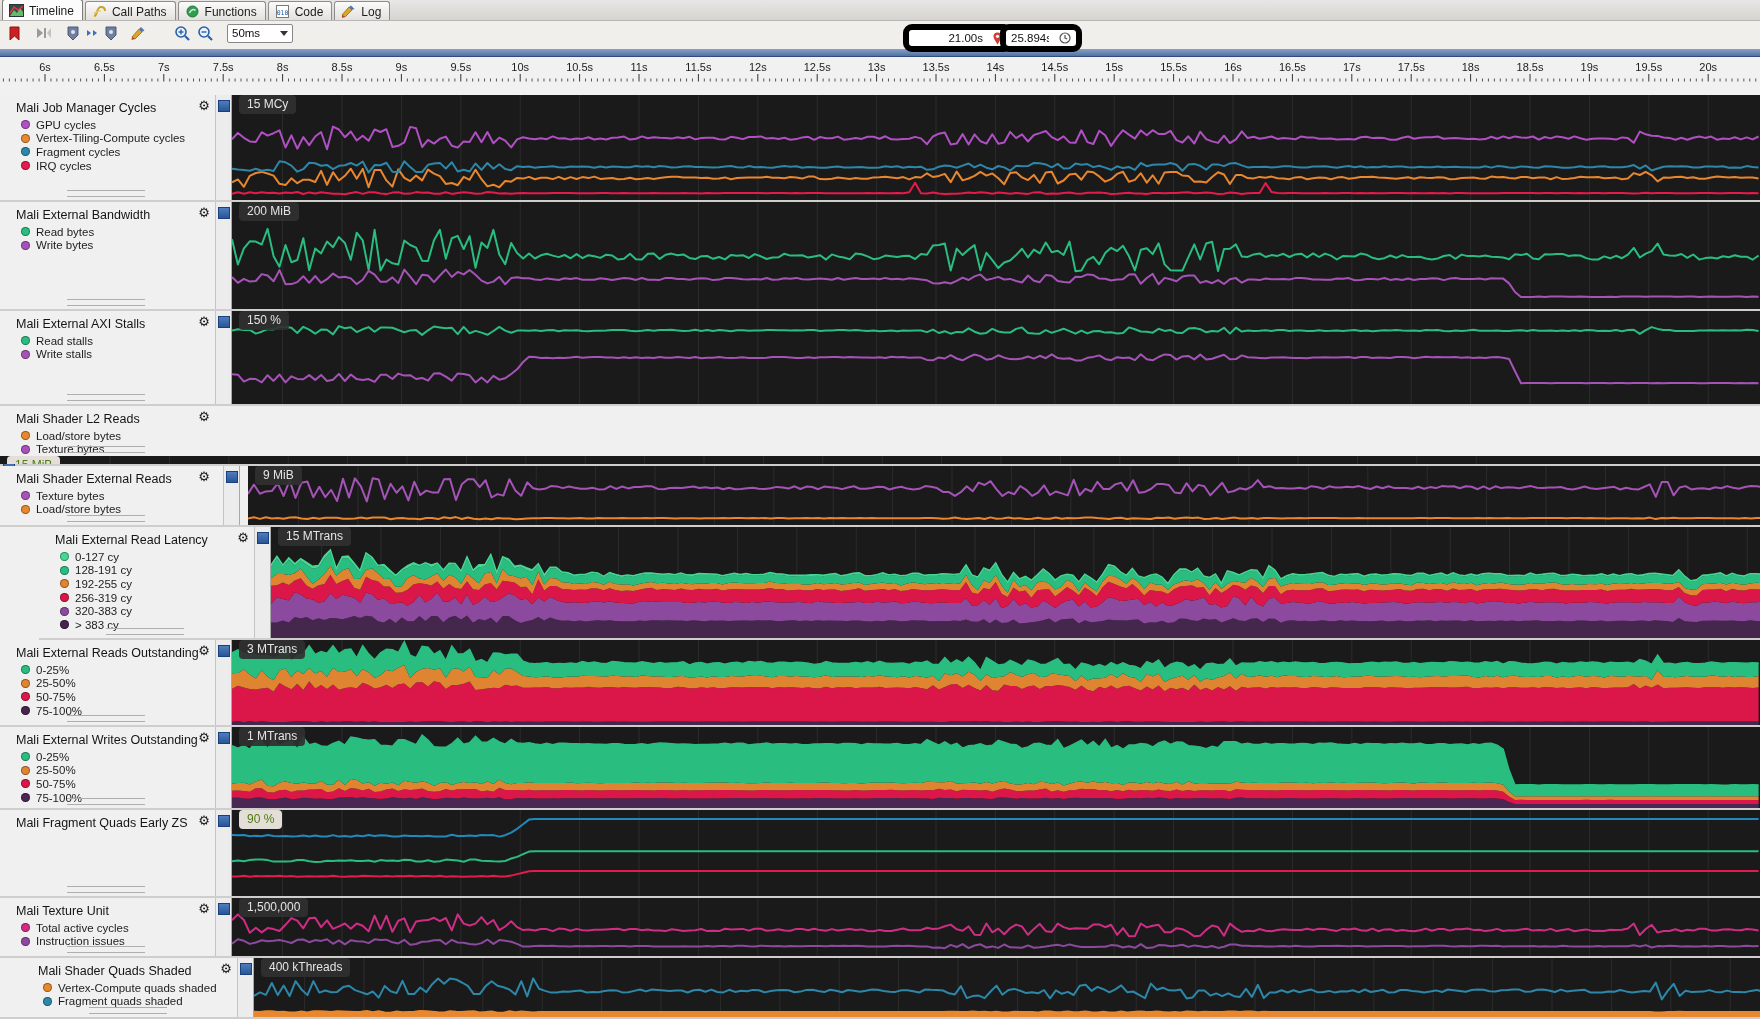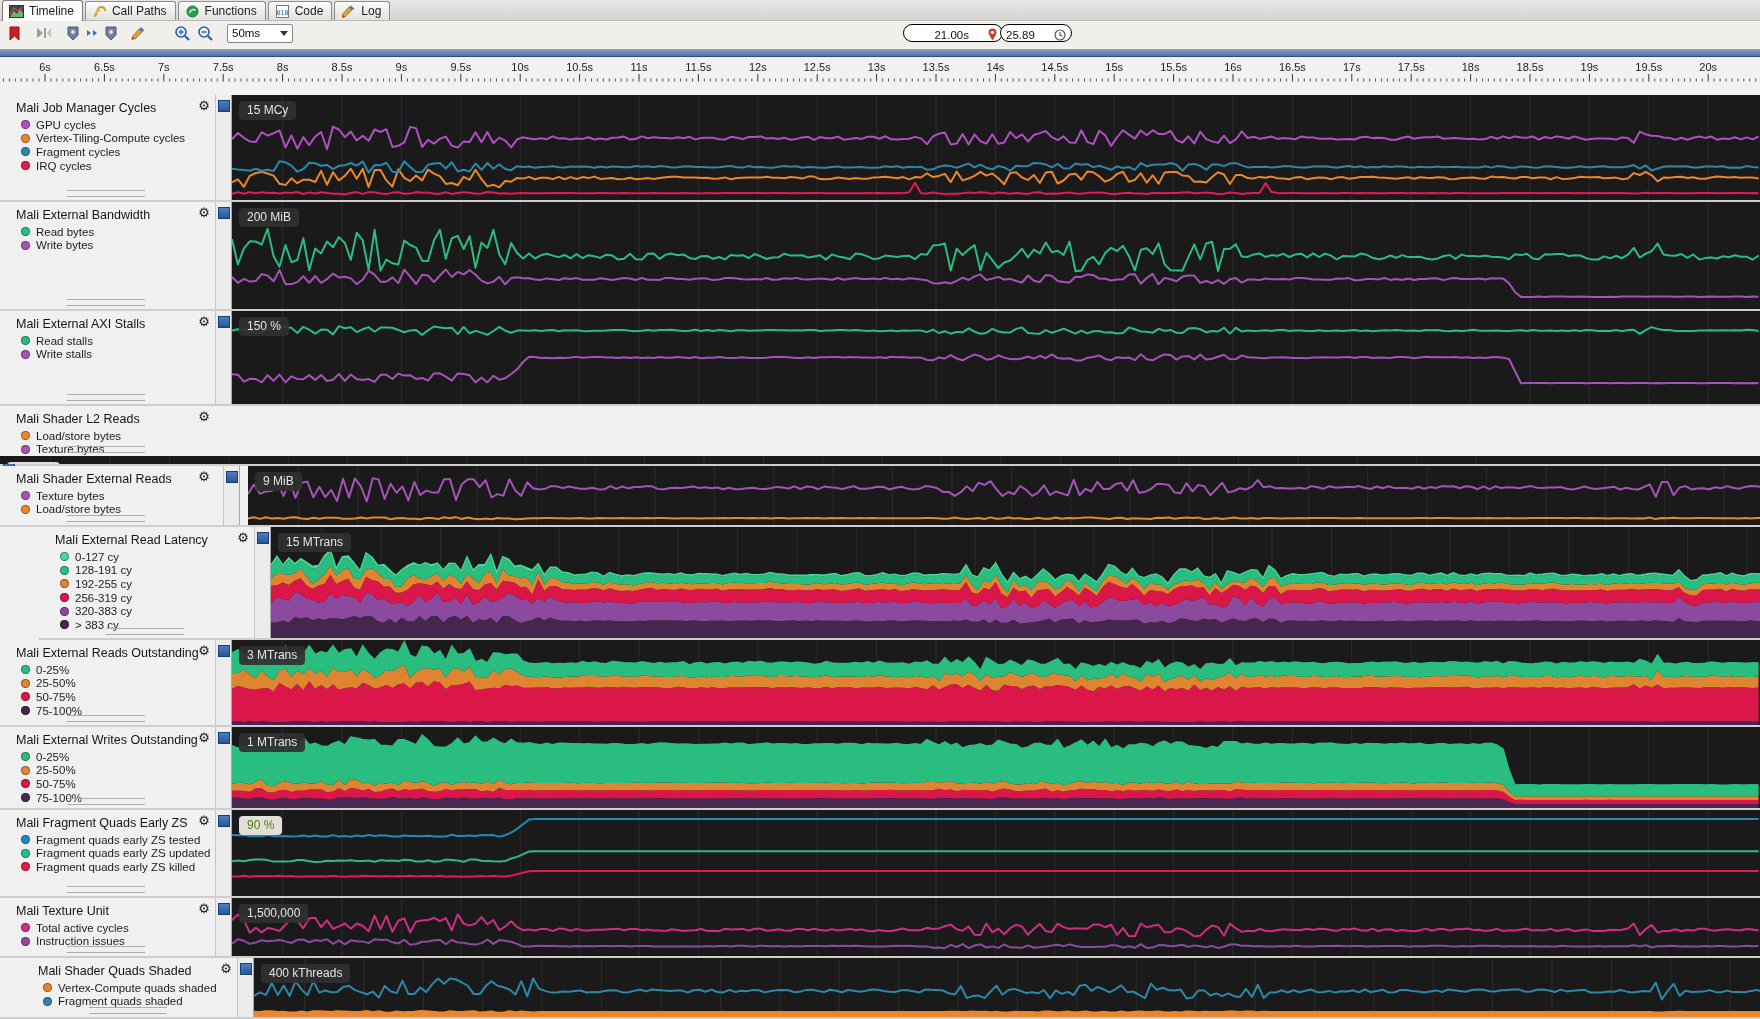--- a/index.html
+++ b/index.html
@@ -1,32 +1,32 @@
 <!DOCTYPE html>
 <html><head>
 <meta charset="utf-8">
 <style>
   html,body{margin:0;padding:0;background:#d4d2cf;}
   body{width:1760px;height:1019px;overflow:hidden;font-family:"Liberation Sans","DejaVu Sans",sans-serif;-webkit-font-smoothing:antialiased;}
   #app{position:relative;width:1760px;height:1019px;background:#f0f0f0;}
 
   
-  #tabbar{height:20px;background:linear-gradient(#e9e7e5,#d6d4d1);display:flex;align-items:center;border-bottom:1px solid #b9b7b4;}
+  #tabbar{height:20px;background:linear-gradient(#e9e7e5,#d6d4d1);display:flex;align-items:flex-end;border-bottom:1px solid #b9b7b4;}
   .tab{height:17px;margin-left:2px;padding:1px 8px 0 6px;display:flex;align-items:center;gap:5px;font-size:12px;color:#1c1c1c;
        background:linear-gradient(#fbfbfb,#e3e1de);border:1px solid #8f8d8a;border-bottom:none;border-radius:3px 3px 0 0;cursor:default;}
   .tab.active{background:#fcfcfc;height:19px;border-color:#7d7b78;}
   .tabicon{width:15px;height:13px;display:inline-block;flex:0 0 auto;}
 
   
   #toolbar{height:24px;background:#f1efec;display:flex;align-items:center;position:relative;}
   #toolbar .tbtn{height:20px;display:flex;align-items:center;justify-content:center;padding:0 3px;}
   #interval-box{margin-left:10px;width:56px;height:17px;background:#fff;border:1px solid #8a8886;border-radius:2px;
        display:flex;align-items:center;font-size:11.5px;color:#111;padding:0 4px;justify-content:space-between;}
-  .timefield{position:absolute;top:3px;height:16px;background:#fff;border:1px solid #000000;border-radius:9px;
-       display:flex;align-items:flex-end;justify-content:flex-end;gap:19px;padding:0 5px;font-size:11.5px;color:#111;}
+  .timefield{position:absolute;top:3px;height:16px;background:#fff;border:6px solid #000000;border-radius:9px;
+       display:flex;align-items:center;justify-content:flex-end;gap:10px;padding:0 5px;font-size:11.5px;color:#111;}
   .timefield input{border:none;outline:none;text-align:right;font-size:11.5px;width:100%;font-family:inherit;color:#111;background:transparent;padding:0;}
   #gapstrip{height:4px;background:#f1efec;}
   #bluebar{height:7px;background:linear-gradient(#8aa2ca,#52709f);border-bottom:1px solid #2f4c7c;}
 
   
   #ruler{height:40px;background:#f1f1f1;position:relative;}
   #ruler svg{position:absolute;left:0;top:0;}
 
   
   #tracks{position:absolute;left:0;top:95px;width:1760px;}
@@ -35,21 +35,21 @@
   .side .ttl{font-size:12.5px;color:#141414;padding:6px 0 0 16px;white-space:nowrap;}
   .legend{list-style:none;margin:3px 0 0 0;padding:0 0 0 21px;}
   .legend li{display:flex;align-items:center;gap:6px;height:13.6px;font-size:11.5px;color:#1c1c1c;white-space:nowrap;}
   .dot{width:9px;height:9px;border-radius:50%;flex:0 0 auto;box-shadow:inset 0 0 0 1px rgba(0,0,0,.35);}
   .gearbtn{position:absolute;right:5px;top:3px;font-size:13px;color:#1a1a1a;line-height:16px;background:none;border:none;padding:0;cursor:default;}
   .handle{position:absolute;bottom:3px;left:67px;width:78px;height:5px;border-top:1px solid #aeaeae;border-bottom:1px solid #aeaeae;}
   .checkcol{width:15px;background:#ececec;border-left:1px solid #c6c4c2;border-right:1px solid #aaa8a6;flex:0 0 auto;position:relative;}
   .checkbox{position:absolute;left:2px;top:5px;width:10px;height:10px;background:linear-gradient(#4d7cc0,#2b5693);border:1px solid #17417e;}
   .chartcell{flex:1;background:#1a1a1a;position:relative;overflow:hidden;}
   .chartcell svg{position:absolute;left:0;top:0;display:block;}
-  .badge{position:absolute;left:7px;top:6px;font-size:12px;padding:2px 8px 3px 8px;border-radius:4px;z-index:2;}
+  .badge{position:absolute;left:7px;top:0;font-size:12px;padding:2px 8px 3px 8px;border-radius:4px;z-index:2;}
   .badge.dark{background:rgba(48,48,48,.92);color:#e4e4e4;}
   .badge.light{background:rgba(238,234,227,.95);color:#4d7c0f;}
 </style>
 </head>
 <body>
 
 <div id="app">
 
   <div id="tabbar">
     <div class="tab active">
@@ -967,34 +967,20 @@
             <path d="M0.0,18.7L5.9,21.1L11.9,18.6L17.8,22.3L23.8,13.4L29.7,14.2L35.6,21.1L41.6,13.2L47.5,18.9L53.5,15.3L59.4,13.9L65.3,21.8L71.3,10.3L77.2,17.8L83.2,16.3L89.1,19.0L95.0,19.5L101.0,16.3L106.9,14.3L112.9,18.0L118.8,10.0L124.7,11.0L130.7,12.5L136.6,13.2L142.6,12.7L148.5,18.2L154.4,18.4L160.4,19.2L166.3,12.8L172.3,12.8L178.2,15.2L184.1,17.6L190.1,8.1L196.0,13.1L202.0,19.8L207.9,20.1L213.8,20.3L219.8,16.7L225.7,11.3L231.7,17.2L237.6,15.7L243.5,9.2L249.5,14.9L255.4,15.2L261.4,11.4L267.3,14.8L273.2,17.1L279.2,12.3L285.1,16.0L291.1,16.4L297.0,15.8L302.9,17.0L308.9,17.6L314.8,16.3L320.8,17.6L326.7,16.2L332.6,16.3L338.6,16.7L344.5,16.7L350.5,16.9L356.4,16.8L362.3,17.1L368.3,17.3L374.2,17.4L380.2,16.6L386.1,16.6L392.0,17.5L398.0,17.6L403.9,17.5L409.9,16.8L415.8,17.6L421.7,16.6L427.7,15.9L433.6,16.3L439.6,16.7L445.5,17.1L451.4,16.9L457.4,17.2L463.3,17.6L469.3,17.4L475.2,17.5L481.1,17.3L487.1,17.0L493.0,16.1L499.0,17.3L504.9,16.2L510.8,16.2L516.8,17.9L522.7,17.1L528.7,16.8L534.6,16.0L540.5,17.2L546.5,16.6L552.4,16.6L558.4,17.3L564.3,16.8L570.2,17.8L576.2,17.8L582.1,17.0L588.1,16.9L594.0,16.7L599.9,16.7L605.9,17.5L611.8,16.4L617.8,16.5L623.7,16.7L629.6,17.9L635.6,16.4L641.5,17.0L647.5,17.0L653.4,17.1L659.3,17.0L665.3,16.5L671.2,17.7L677.2,17.6L683.1,16.7L689.0,17.6L695.0,12.6L700.9,15.4L706.9,18.1L712.8,14.8L718.7,18.3L724.7,16.3L730.6,21.1L736.6,18.7L742.5,18.2L748.4,16.8L754.4,18.9L760.3,18.2L766.3,13.4L772.2,15.2L778.1,17.2L784.1,17.6L790.0,21.5L796.0,19.8L801.9,16.8L807.8,16.2L813.8,18.2L819.7,18.6L825.7,12.7L831.6,21.6L837.5,19.2L843.5,16.1L849.4,13.0L855.4,18.5L861.3,14.3L867.2,20.0L873.2,12.4L879.1,21.2L885.1,18.5L891.0,22.2L896.9,18.0L902.9,17.9L908.8,16.4L914.8,17.1L920.7,20.0L926.6,16.0L932.6,13.9L938.5,17.3L944.5,15.0L950.4,15.2L956.3,18.7L962.3,19.3L968.2,20.0L974.2,21.6L980.1,19.2L986.0,20.6L992.0,14.6L997.9,14.8L1003.9,14.8L1009.8,17.3L1015.7,16.1L1021.7,17.4L1027.6,17.4L1033.6,16.3L1039.5,17.5L1045.4,16.8L1051.4,16.8L1057.3,17.2L1063.3,17.0L1069.2,16.4L1075.1,16.7L1081.1,17.8L1087.0,16.3L1093.0,16.5L1098.9,16.0L1104.8,17.0L1110.8,17.4L1116.7,17.7L1122.7,16.4L1128.6,17.6L1134.5,16.5L1140.5,16.8L1146.4,16.6L1152.4,17.4L1158.3,16.8L1164.2,17.0L1170.2,16.1L1176.1,16.9L1182.1,17.0L1188.0,16.2L1193.9,17.6L1199.9,17.6L1205.8,16.8L1211.8,16.6L1217.7,17.8L1223.6,17.2L1229.6,16.9L1235.5,18.0L1241.5,16.8L1247.4,17.7L1253.3,16.4L1259.3,16.2L1265.2,18.2L1271.2,22.2L1277.1,43.1L1283.0,57.9L1289.0,57.8L1294.9,57.7L1300.9,57.8L1306.8,58.1L1312.7,57.8L1318.7,57.8L1324.6,57.7L1330.6,58.0L1336.5,57.9L1342.4,58.0L1348.4,57.9L1354.3,57.8L1360.3,57.8L1366.2,58.0L1372.1,57.9L1378.1,57.7L1384.0,58.0L1390.0,57.9L1395.9,58.0L1401.8,57.9L1407.8,57.7L1413.7,57.8L1419.7,57.8L1425.6,58.0L1431.5,58.0L1437.5,58.0L1443.4,57.7L1449.4,57.8L1455.3,57.8L1461.2,57.8L1467.2,57.7L1473.1,58.0L1479.1,57.8L1485.0,58.0L1490.9,58.1L1496.9,58.0L1502.8,57.7L1508.8,57.9L1514.7,57.9L1520.6,57.8L1526.6,58.0L1526.6,69.3L1520.6,69.3L1514.7,69.3L1508.8,69.3L1502.8,69.2L1496.9,69.3L1490.9,69.3L1485.0,69.3L1479.1,69.3L1473.1,69.2L1467.2,69.2L1461.2,69.3L1455.3,69.3L1449.4,69.2L1443.4,69.3L1437.5,69.2L1431.5,69.2L1425.6,69.3L1419.7,69.3L1413.7,69.2L1407.8,69.2L1401.8,69.3L1395.9,69.3L1390.0,69.3L1384.0,69.2L1378.1,69.2L1372.1,69.2L1366.2,69.3L1360.3,69.2L1354.3,69.2L1348.4,69.2L1342.4,69.3L1336.5,69.3L1330.6,69.3L1324.6,69.2L1318.7,69.3L1312.7,69.3L1306.8,69.2L1300.9,69.2L1294.9,69.2L1289.0,69.2L1283.0,69.3L1277.1,64.4L1271.2,57.8L1265.2,56.3L1259.3,55.5L1253.3,55.7L1247.4,56.1L1241.5,55.8L1235.5,56.1L1229.6,55.9L1223.6,56.1L1217.7,56.0L1211.8,55.6L1205.8,55.8L1199.9,55.9L1193.9,55.8L1188.0,55.6L1182.1,56.4L1176.1,56.1L1170.2,55.5L1164.2,55.8L1158.3,56.1L1152.4,56.2L1146.4,56.1L1140.5,55.6L1134.5,55.8L1128.6,55.7L1122.7,56.1L1116.7,55.9L1110.8,55.8L1104.8,55.9L1098.9,55.6L1093.0,55.9L1087.0,55.8L1081.1,56.2L1075.1,55.8L1069.2,56.0L1063.3,55.7L1057.3,55.5L1051.4,55.6L1045.4,56.1L1039.5,56.0L1033.6,55.9L1027.6,56.0L1021.7,55.8L1015.7,55.9L1009.8,55.6L1003.9,54.7L997.9,56.7L992.0,56.6L986.0,56.5L980.1,56.5L974.2,57.0L968.2,56.9L962.3,56.6L956.3,54.6L950.4,57.5L944.5,54.8L938.5,57.1L932.6,56.5L926.6,55.0L920.7,56.3L914.8,55.0L908.8,56.8L902.9,55.6L896.9,55.6L891.0,58.1L885.1,55.9L879.1,56.2L873.2,55.0L867.2,55.7L861.3,54.4L855.4,55.7L849.4,54.6L843.5,54.9L837.5,56.7L831.6,58.5L825.7,55.5L819.7,57.1L813.8,55.3L807.8,54.8L801.9,57.2L796.0,55.9L790.0,57.3L784.1,57.6L778.1,56.4L772.2,54.0L766.3,55.1L760.3,56.5L754.4,54.9L748.4,56.8L742.5,55.5L736.6,56.1L730.6,56.3L724.7,56.5L718.7,54.1L712.8,55.2L706.9,55.3L700.9,55.1L695.0,54.8L689.0,56.1L683.1,55.8L677.2,56.0L671.2,56.2L665.3,55.9L659.3,55.6L653.4,55.7L647.5,55.8L641.5,55.6L635.6,56.1L629.6,56.4L623.7,55.9L617.8,55.9L611.8,56.2L605.9,56.0L599.9,56.0L594.0,55.6L588.1,55.8L582.1,56.0L576.2,56.0L570.2,55.9L564.3,56.0L558.4,55.7L552.4,56.0L546.5,56.0L540.5,55.9L534.6,55.6L528.7,56.0L522.7,56.3L516.8,56.2L510.8,55.9L504.9,55.7L499.0,55.9L493.0,55.6L487.1,55.6L481.1,55.8L475.2,55.8L469.3,56.1L463.3,56.0L457.4,56.1L451.4,55.7L445.5,55.9L439.6,55.7L433.6,55.6L427.7,55.6L421.7,56.1L415.8,55.8L409.9,55.9L403.9,55.5L398.0,56.0L392.0,55.9L386.1,56.0L380.2,56.0L374.2,56.0L368.3,56.2L362.3,55.9L356.4,55.8L350.5,56.1L344.5,56.2L338.6,55.6L332.6,55.9L326.7,55.9L320.8,56.1L314.8,56.0L308.9,55.9L302.9,56.0L297.0,55.3L291.1,56.1L285.1,55.9L279.2,57.3L273.2,56.1L267.3,52.8L261.4,57.1L255.4,54.6L249.5,57.0L243.5,55.3L237.6,55.9L231.7,55.1L225.7,55.9L219.8,57.9L213.8,55.2L207.9,56.1L202.0,58.7L196.0,55.8L190.1,54.2L184.1,55.8L178.2,55.0L172.3,53.7L166.3,58.3L160.4,55.6L154.4,56.8L148.5,55.8L142.6,58.7L136.6,55.2L130.7,56.5L124.7,53.1L118.8,52.1L112.9,57.9L106.9,52.8L101.0,57.7L95.0,57.7L89.1,54.1L83.2,56.7L77.2,56.4L71.3,55.6L65.3,56.7L59.4,56.1L53.5,54.4L47.5,55.4L41.6,59.3L35.6,59.1L29.7,52.6L23.8,54.4L17.8,57.4L11.9,55.8L5.9,56.0L0.0,56.6Z" fill="#2abd80"></path>
             <polyline points="0.0,18.7 5.9,21.1 11.9,18.6 17.8,22.3 23.8,13.4 29.7,14.2 35.6,21.1 41.6,13.2 47.5,18.9 53.5,15.3 59.4,13.9 65.3,21.8 71.3,10.3 77.2,17.8 83.2,16.3 89.1,19.0 95.0,19.5 101.0,16.3 106.9,14.3 112.9,18.0 118.8,10.0 124.7,11.0 130.7,12.5 136.6,13.2 142.6,12.7 148.5,18.2 154.4,18.4 160.4,19.2 166.3,12.8 172.3,12.8 178.2,15.2 184.1,17.6 190.1,8.1 196.0,13.1 202.0,19.8 207.9,20.1 213.8,20.3 219.8,16.7 225.7,11.3 231.7,17.2 237.6,15.7 243.5,9.2 249.5,14.9 255.4,15.2 261.4,11.4 267.3,14.8 273.2,17.1 279.2,12.3 285.1,16.0 291.1,16.4 297.0,15.8 302.9,17.0 308.9,17.6 314.8,16.3 320.8,17.6 326.7,16.2 332.6,16.3 338.6,16.7 344.5,16.7 350.5,16.9 356.4,16.8 362.3,17.1 368.3,17.3 374.2,17.4 380.2,16.6 386.1,16.6 392.0,17.5 398.0,17.6 403.9,17.5 409.9,16.8 415.8,17.6 421.7,16.6 427.7,15.9 433.6,16.3 439.6,16.7 445.5,17.1 451.4,16.9 457.4,17.2 463.3,17.6 469.3,17.4 475.2,17.5 481.1,17.3 487.1,17.0 493.0,16.1 499.0,17.3 504.9,16.2 510.8,16.2 516.8,17.9 522.7,17.1 528.7,16.8 534.6,16.0 540.5,17.2 546.5,16.6 552.4,16.6 558.4,17.3 564.3,16.8 570.2,17.8 576.2,17.8 582.1,17.0 588.1,16.9 594.0,16.7 599.9,16.7 605.9,17.5 611.8,16.4 617.8,16.5 623.7,16.7 629.6,17.9 635.6,16.4 641.5,17.0 647.5,17.0 653.4,17.1 659.3,17.0 665.3,16.5 671.2,17.7 677.2,17.6 683.1,16.7 689.0,17.6 695.0,12.6 700.9,15.4 706.9,18.1 712.8,14.8 718.7,18.3 724.7,16.3 730.6,21.1 736.6,18.7 742.5,18.2 748.4,16.8 754.4,18.9 760.3,18.2 766.3,13.4 772.2,15.2 778.1,17.2 784.1,17.6 790.0,21.5 796.0,19.8 801.9,16.8 807.8,16.2 813.8,18.2 819.7,18.6 825.7,12.7 831.6,21.6 837.5,19.2 843.5,16.1 849.4,13.0 855.4,18.5 861.3,14.3 867.2,20.0 873.2,12.4 879.1,21.2 885.1,18.5 891.0,22.2 896.9,18.0 902.9,17.9 908.8,16.4 914.8,17.1 920.7,20.0 926.6,16.0 932.6,13.9 938.5,17.3 944.5,15.0 950.4,15.2 956.3,18.7 962.3,19.3 968.2,20.0 974.2,21.6 980.1,19.2 986.0,20.6 992.0,14.6 997.9,14.8 1003.9,14.8 1009.8,17.3 1015.7,16.1 1021.7,17.4 1027.6,17.4 1033.6,16.3 1039.5,17.5 1045.4,16.8 1051.4,16.8 1057.3,17.2 1063.3,17.0 1069.2,16.4 1075.1,16.7 1081.1,17.8 1087.0,16.3 1093.0,16.5 1098.9,16.0 1104.8,17.0 1110.8,17.4 1116.7,17.7 1122.7,16.4 1128.6,17.6 1134.5,16.5 1140.5,16.8 1146.4,16.6 1152.4,17.4 1158.3,16.8 1164.2,17.0 1170.2,16.1 1176.1,16.9 1182.1,17.0 1188.0,16.2 1193.9,17.6 1199.9,17.6 1205.8,16.8 1211.8,16.6 1217.7,17.8 1223.6,17.2 1229.6,16.9 1235.5,18.0 1241.5,16.8 1247.4,17.7 1253.3,16.4 1259.3,16.2 1265.2,18.2 1271.2,22.2 1277.1,43.1 1283.0,57.9 1289.0,57.8 1294.9,57.7 1300.9,57.8 1306.8,58.1 1312.7,57.8 1318.7,57.8 1324.6,57.7 1330.6,58.0 1336.5,57.9 1342.4,58.0 1348.4,57.9 1354.3,57.8 1360.3,57.8 1366.2,58.0 1372.1,57.9 1378.1,57.7 1384.0,58.0 1390.0,57.9 1395.9,58.0 1401.8,57.9 1407.8,57.7 1413.7,57.8 1419.7,57.8 1425.6,58.0 1431.5,58.0 1437.5,58.0 1443.4,57.7 1449.4,57.8 1455.3,57.8 1461.2,57.8 1467.2,57.7 1473.1,58.0 1479.1,57.8 1485.0,58.0 1490.9,58.1 1496.9,58.0 1502.8,57.7 1508.8,57.9 1514.7,57.9 1520.6,57.8 1526.6,58.0 " fill="none" stroke="#2abd80" stroke-width="1.4"></polyline>
           </svg>
           <div class="badge dark">1 MTrans</div>
         </div>
       </div>
       <div class="track-row" style="height: 86px;">
         <div class="side">
           <div class="ttl">Mali Fragment Quads Early ZS</div>
           <button class="gearbtn">⚙</button>
-          <ul class="legend">
-            <li>
-              <span class="dot" style="background: rgb(35, 137, 189);"></span>
-              <span>Fragment quads early ZS tested</span>
-            </li>
-            <li>
-              <span class="dot" style="background: rgb(42, 189, 128);"></span>
-              <span>Fragment quads early ZS updated</span>
-            </li>
-            <li>
-              <span class="dot" style="background: rgb(229, 26, 77);"></span>
-              <span>Fragment quads early ZS killed</span>
-            </li>
-          </ul>
           <div class="handle"></div>
         </div>
         <div class="checkcol">
           <div class="checkbox"></div>
         </div>
         <div class="chartcell">
           <svg width="1528" height="86" viewBox="0 0 1528 86">
             <line x1="50.60000000000002" y1="0" x2="50.60000000000002" y2="86" stroke="#2c2c2c" stroke-width="1"></line>
             <line x1="110" y1="0" x2="110" y2="86" stroke="#2c2c2c" stroke-width="1"></line>
             <line x1="169.39999999999998" y1="0" x2="169.39999999999998" y2="86" stroke="#2c2c2c" stroke-width="1"></line>

